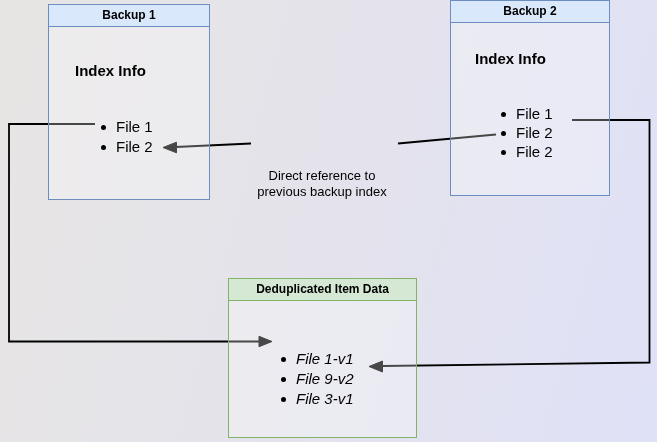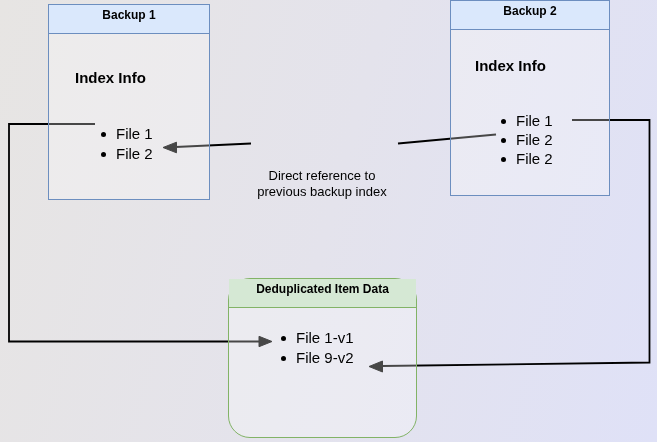--- a/index.html
+++ b/index.html
@@ -39,21 +39,21 @@
   }
   .box {
     position: absolute;
     box-sizing: border-box;
     background: rgba(255, 255, 255, 0.28);
   }
   .box.blue  { border: 1.5px solid var(--blue-border, #6c8ebf); }
   .box.green { border: 1.5px solid var(--green-border, #82b366); }
   .box-header {
     box-sizing: border-box;
-    height: 29px;
+    height: 22px;
     line-height: 20px;
     text-align: center;
     font-size: 12px;
     font-weight: bold;
     white-space: nowrap;
   }
   .blue  .box-header { background: var(--blue-fill, #dae8fc);  border-bottom: 1.5px solid var(--blue-border, #6c8ebf); }
   .green .box-header { background: var(--green-fill, #d5e8d4); border-bottom: 1.5px solid var(--green-border, #82b366); }
   .box-body {
     position: relative;
@@ -85,24 +85,24 @@
     position: absolute;
     left: 2px;
     top: 7.5px;
     width: 5px;
     height: 5px;
     border-radius: 50%;
     background: #000;
   }
   #backup1 .file-list { left: 50px; top: 90px; }
   #backup2 .file-list { left: 48px; top: 81px; line-height: 19px; }
-  #dedup   .file-list { left: 50px; top: 20px; }
+  #dedup   .file-list { left: 50px; top: 48px; font-style: italic; }
   #backup1 { left: 48px;  top: 4px;   width: 162px; height: 196px; }
   #backup2 { left: 450px; top: 0;   width: 160px; height: 196px; }
-  #dedup   { left: 228px; top: 278px; width: 189px; height: 160px; border-radius: 22px; }
+  #dedup   { left: 228px; top: 278px; width: 189px; height: 160px; }
   .edge-label {
     position: absolute;
     left: 239px;
     top: 124px;
     width: 166px;
     text-align: center;
     font-size: 13px;
     line-height: 15.5px;
     white-space: nowrap;
     margin-top: 44px;
@@ -148,20 +148,21 @@
       </ul>
     </div>
   </div>
 
   <div class="box green" id="dedup">
     <div class="box-header">Deduplicated Item Data</div>
     <div class="box-body">
       <ul class="file-list">
         <li>File 1-v1</li>
         <li>File 9-v2</li>
+        <li>File 3-v1</li>
       </ul>
     </div>
   </div>
 
   <div class="edge-label">
     <span>Direct reference to</span><br>
     <span>previous backup index</span>
   </div>
 
 </div>

